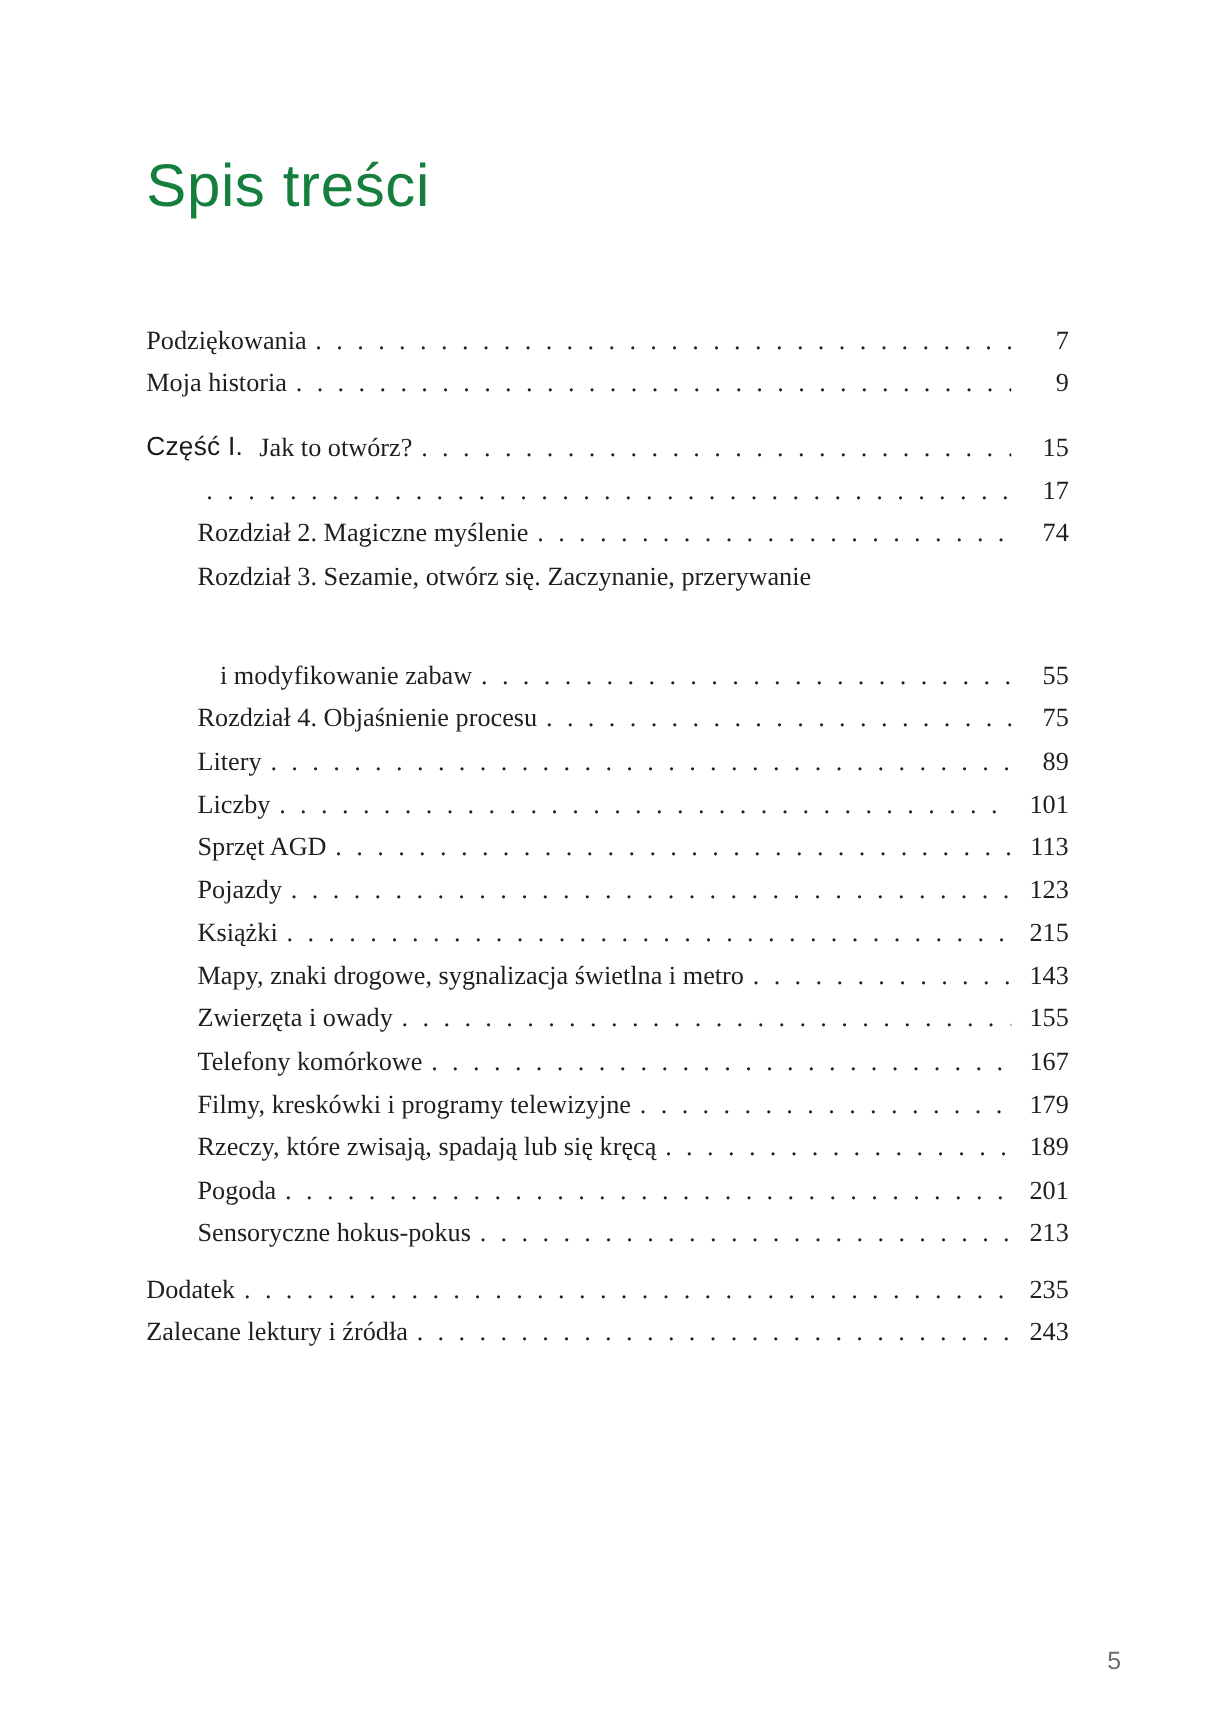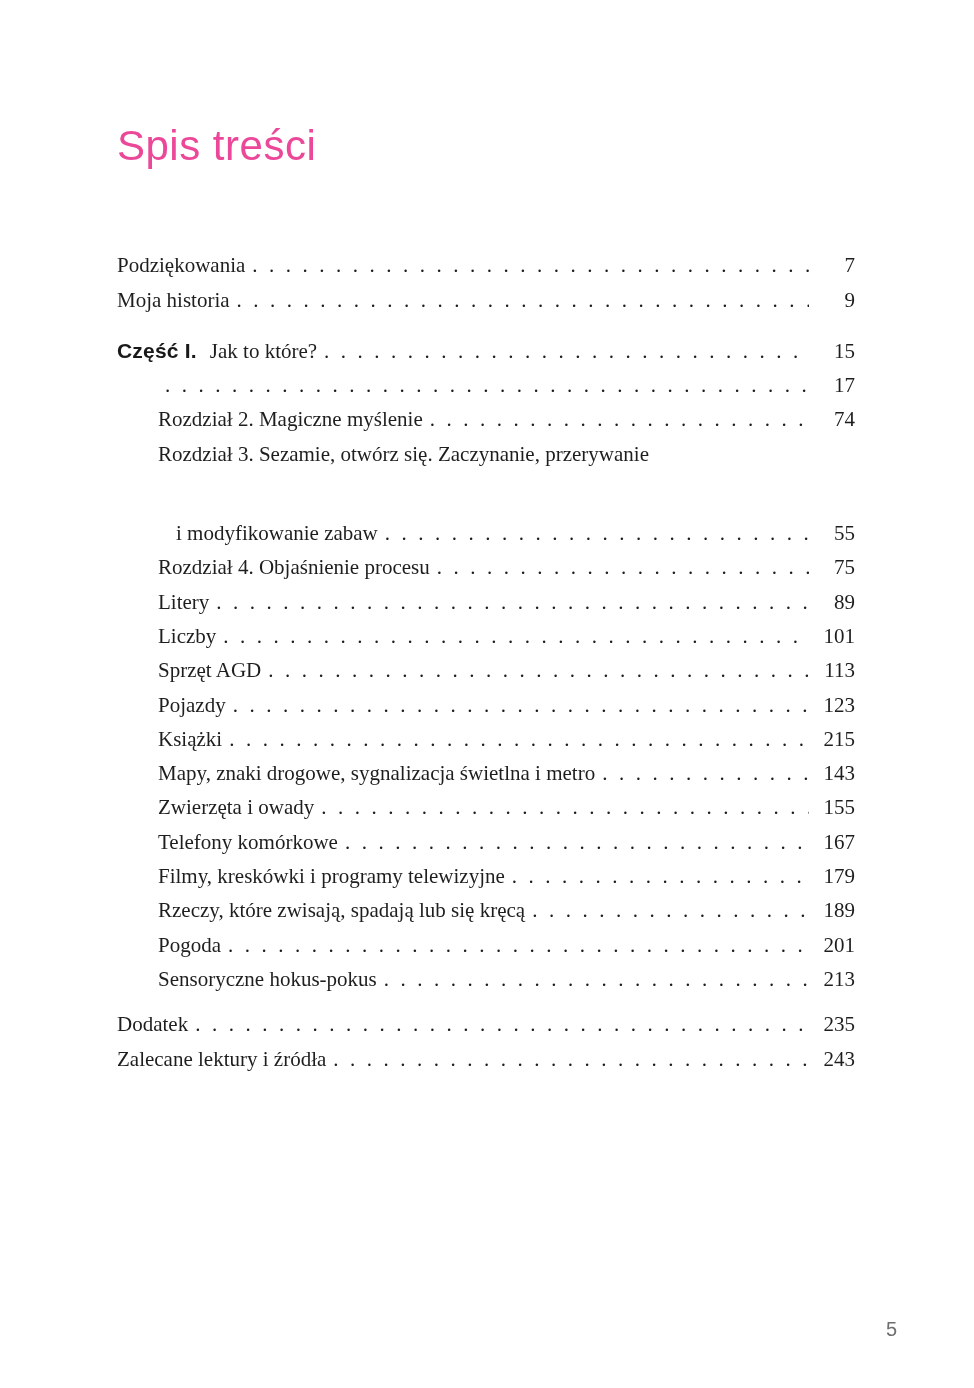--- a/index.html
+++ b/index.html
@@ -14,42 +14,42 @@
     color: #1e1e1e;
     position: relative;
     overflow: hidden;
   }
   .content {
     padding: 122px 119px 0 117px;
   }
   .page-title {
     font-family: "Liberation Sans", sans-serif;
     font-weight: 300;
-    font-size: 42px;
+    font-size: 48px;
     letter-spacing: 0.5px;
-    color: #ec4899;
+    color: #15803d;
     margin: 0;
     line-height: 1.15;
   }
   .toc {
     margin-top: 78px;
   }
   .toc-row {
     display: flex;
     align-items: flex-start;
     line-height: 34.3px;
     font-size: 21px;
   }
   .toc-row.lvl-1 { padding-left: 41px; }
   .toc-row.lvl-2 { padding-left: 59px; margin-top: 45px; }
   .toc-row.gap-lg { margin-top: 17px; }
   .toc-row.gap-md { margin-top: 11px; }
   .part {
     font-family: "Liberation Sans", sans-serif;
-    font-weight: 700;
+    font-weight: 400;
     font-size: 21px;
     margin-right: 13px;
     letter-spacing: 0.2px;
     color: #191919;
     flex: none;
   }
   .label {
     white-space: nowrap;
     flex: none;
   }
@@ -97,21 +97,21 @@
     <span class="pagenum">7</span>
   </div>
       <div class="toc-row lvl-0">
 
     <span class="label">Moja historia</span>
     <span class="leader"></span>
     <span class="pagenum">9</span>
   </div>
       <div class="toc-row lvl-0 gap-lg">
     <span class="part">Część I.</span>
-    <span class="label">Jak to które?</span>
+    <span class="label">Jak to otwórz?</span>
     <span class="leader"></span>
     <span class="pagenum">15</span>
   </div>
       <div class="toc-row lvl-1">
 
     <span class="leader"></span>
     <span class="pagenum">17</span>
   </div>
       <div class="toc-row lvl-1">
 

